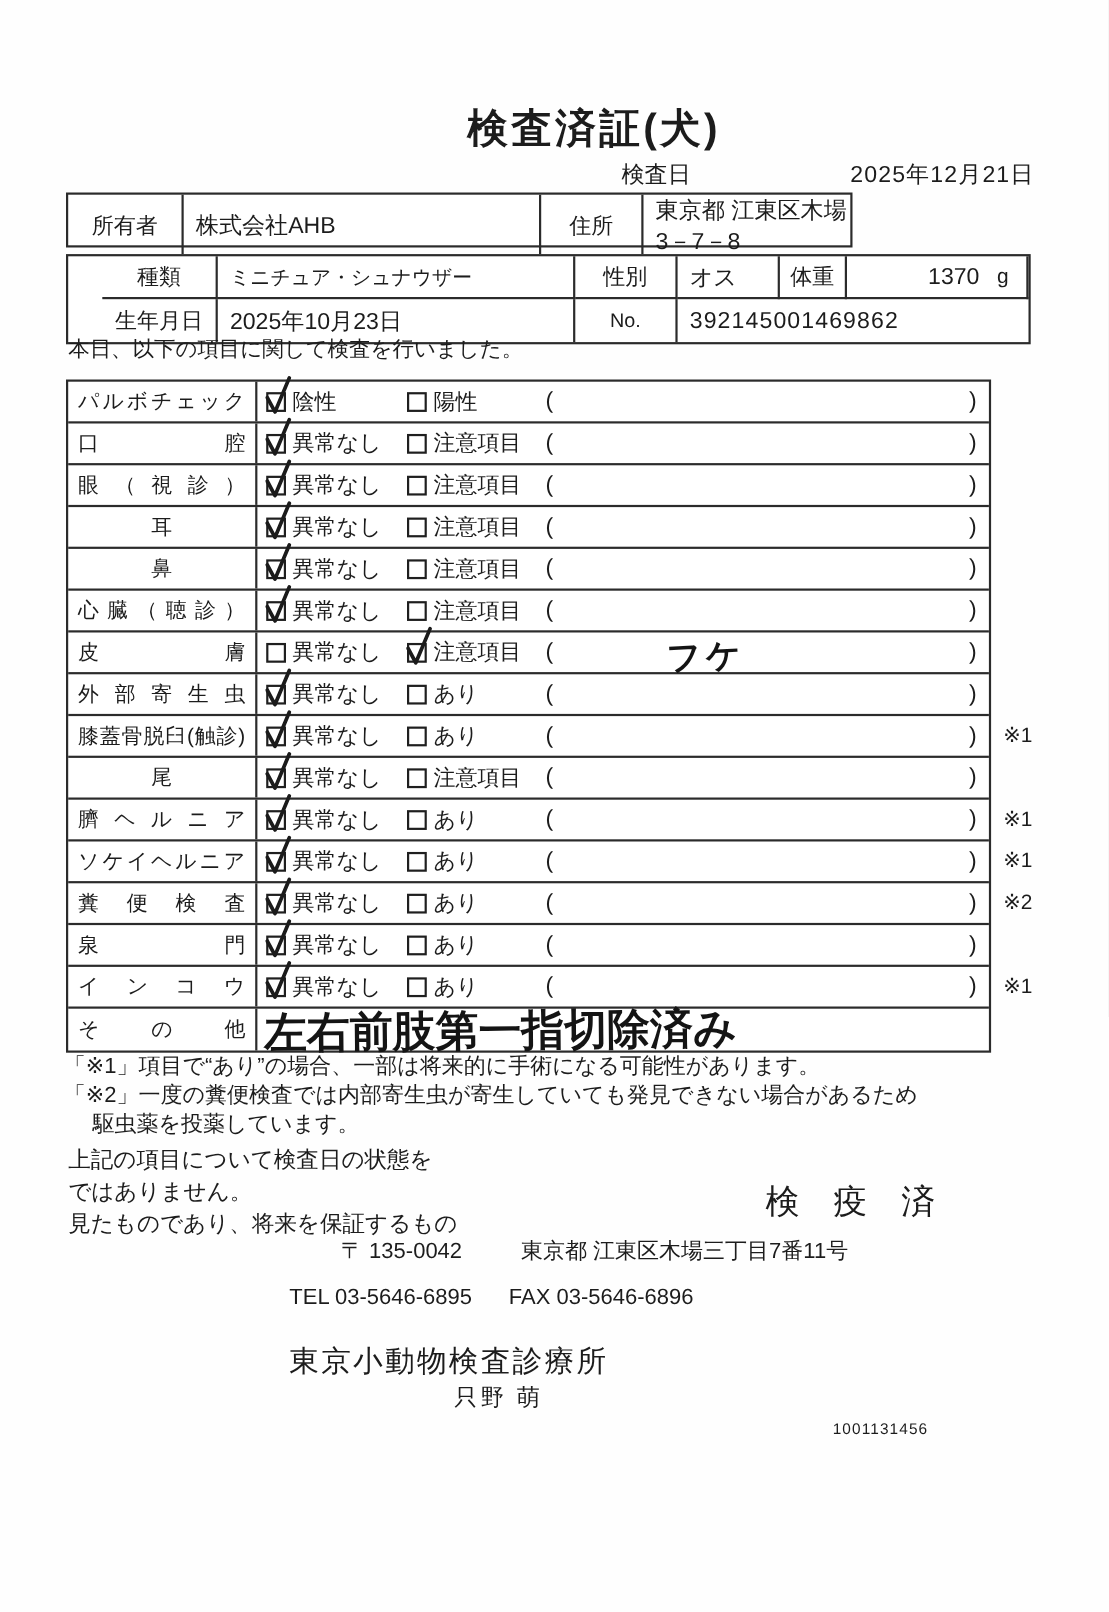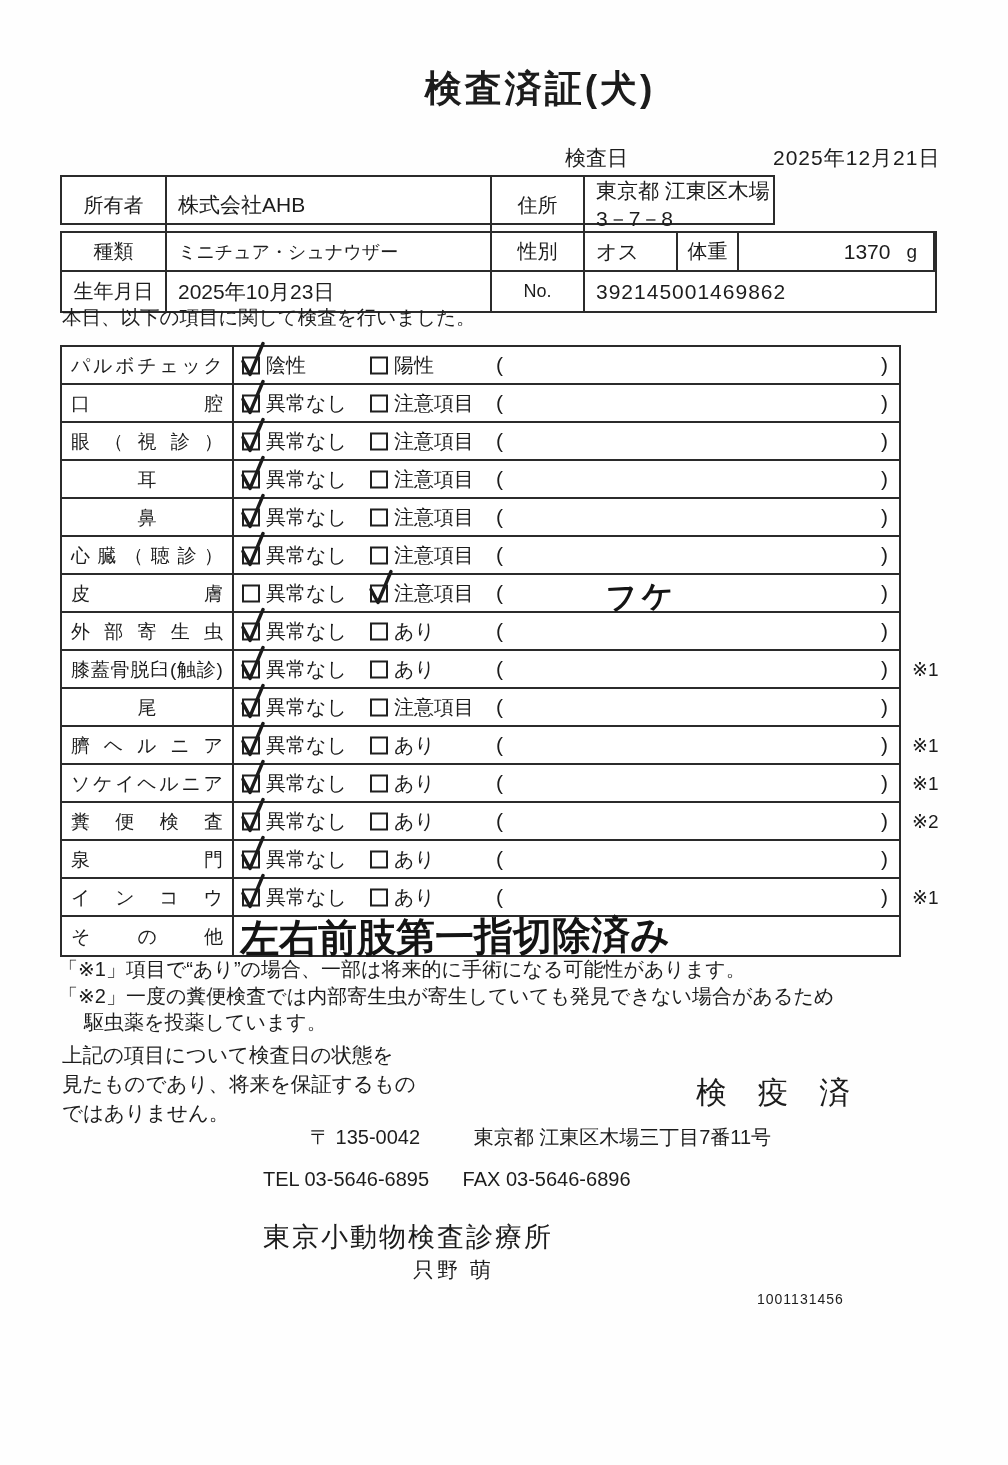--- a/index.html
+++ b/index.html
@@ -2,21 +2,21 @@
 <html><head>
 <meta charset="utf-8">
 <style>
   html,body { margin:0; padding:0; background:#e8e8e8; }
   .page {
     position:relative; width:1008px; height:1465px; margin:0 auto;
     background:#fefefe; color:#1c1c1c; overflow:hidden;
     font-family:"Liberation Sans","DejaVu Sans",sans-serif;
   }
   .title {
-    position:absolute; top:64px; left:0; width:100%; text-align:center;
+    position:absolute; top:92px; left:0; width:100%; text-align:center;
     font-size:37px; font-weight:bold; letter-spacing:3px; text-indent:72px;
   }
   .date-label { position:absolute; top:144px; left:565px; font-size:21px; }
   .date-value { position:absolute; top:144px; left:773px; font-size:21px; letter-spacing:1px; }
 
   
   .owner-table {
     position:absolute; top:175px; left:60px; width:715px; height:50px;
     display:grid; grid-template-columns:105px 325px 93px 1fr;
     border:2.5px solid #2b2b2b; box-sizing:border-box; background:#fff;
@@ -24,21 +24,21 @@
   .cell { display:flex; align-items:center; box-sizing:border-box; border-right:2px solid #2b2b2b; font-size:21px; }
   .cell:last-child { border-right:none; }
   .cell.lab { justify-content:center; font-size:20px; }
   .cell.val { padding-left:11px; }
 
   
   .pet-table {
     position:absolute; top:231px; left:60px; width:877px; height:82px;
     display:grid; grid-template-columns:105px 325px 93px 93px 61px 1fr;
     grid-template-rows:1fr 1fr;
-    border:2.5px solid #2b2b2b; box-sizing:border-box; background:#fff;
+    border:2.5px solid #2b2b2b; box-sizing:border-box; background:#fff;padding-left:31px;
   }
   .pet-table .cell { border-bottom:2px solid #2b2b2b; }
   .pet-table .row2 { border-bottom:none; }
   .breed-val { font-size:18px; }
   .no-lab { font-size:18px; justify-content:center; }
   .weight-val { justify-content:flex-end; padding-right:14px; }
   .weight-val .unit { margin-left:16px; margin-right:2px; font-size:19px; }
   .no-val { letter-spacing:1px; }
 
   .intro { position:absolute; top:304px; left:62px; font-size:19.5px; }
@@ -502,22 +502,22 @@
     </div>
 
   <div class="footnotes">
     <div>「※1」項目で“あり”の場合、一部は将来的に手術になる可能性があります。</div>
     <div>「※2」一度の糞便検査では内部寄生虫が寄生していても発見できない場合があるため</div>
     <div class="indent">駆虫薬を投薬しています。</div>
   </div>
 
   <div class="disclaimer">
     <div>上記の項目について検査日の状態を</div>
+    <div>ではありません。</div>
     <div>見たものであり、将来を保証するもの</div>
-    <div>ではありません。</div>
   </div>
 
   <div class="stamp">検 疫 済</div>
 
   <div class="postal-line">
     <span>〒 135-0042</span>
     <span class="addr">東京都 江東区木場三丁目7番11号</span>
   </div>
 
   <div class="tel-line">

